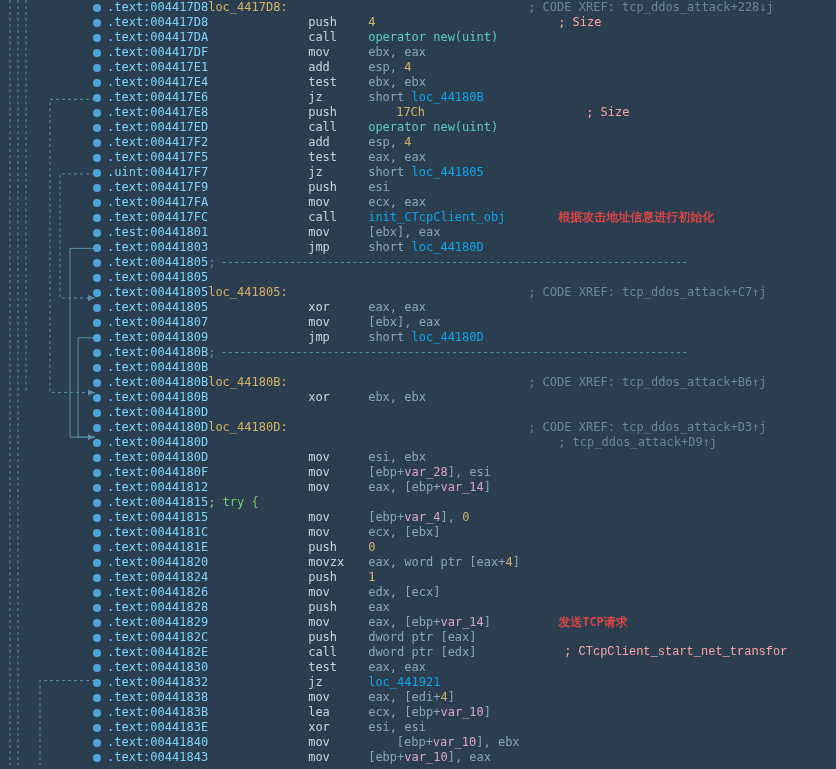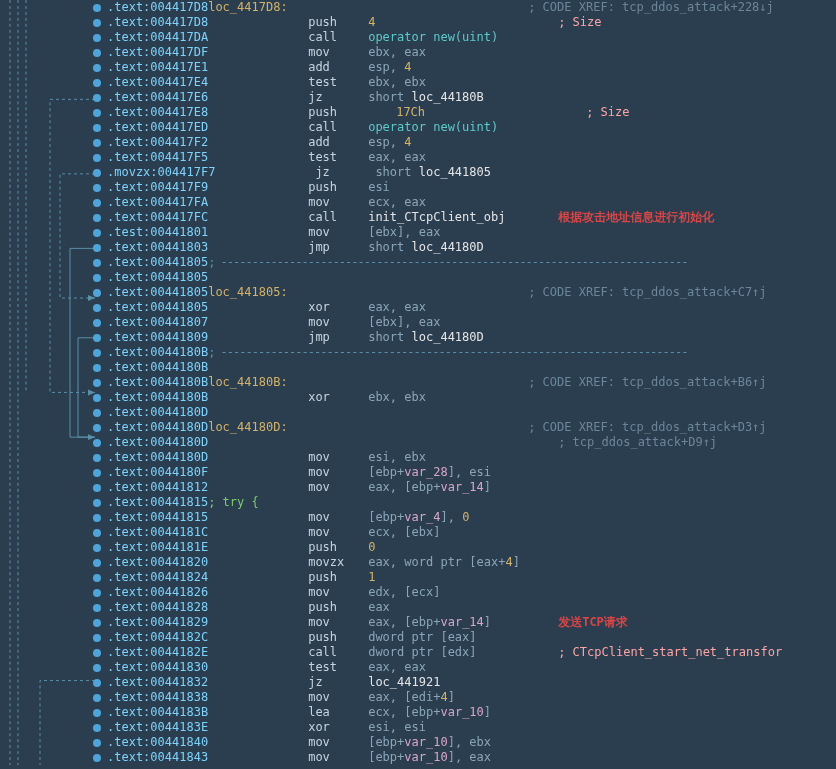--- a/index.html
+++ b/index.html
@@ -35,21 +35,21 @@
     display: inline-block;
   }
   .code-area { flex: 1; padding-left: 2px; }
   .line { height: 15px; display: flex; align-items: center; }
   .seg-addr { color: #7dd3fc; }
   .label { color: #d4b267; }
   .mnemonic { color: #c5d4df; display: inline-block; }
   .operand { color: #8aa5b8; }
   .reg { color: #8aa5b8; }
   .num { color: #d4b267; }
-  .call-target { color: #e5e5e5; }
+  .call-target { color: #0ea5e9; }
   .call-target-cyan { color: #5dc9c9; }
   .comment { color: #fca5a5; }
   .xref { color: #6b8599; }
   .red-comment { color: #d94545; font-weight: bold; }
   .green { color: #7bc96f; }
   .pink { color: #d9a5c9; }
   .sep-dash { color: #5a8fa8; letter-spacing: -1px; }
   
   svg.arrows {
     position: absolute;
@@ -318,21 +318,21 @@
         <span style="display: inline-block; min-width: 180px;"><span class="reg">esp</span><span class="operand">, </span><span class="num">4</span></span>
       </div>
       <div class="line">
         <span class="seg-addr">.text:004417F5</span>
         <span> </span>
         <span style="display: inline-block; width: 100px;"></span>
         <span class="mnemonic" style="display: inline-block; width: 60px;">test</span>
         <span style="display: inline-block; min-width: 180px;"><span class="reg">eax</span><span class="operand">, </span><span class="reg">eax</span></span>
       </div>
       <div class="line">
-        <span class="seg-addr">.movzx:004417F7</span>
+        <span class="seg-addr">.uint:004417F7</span>
         <span> </span>
         <span style="display: inline-block; width: 100px;"></span>
         <span class="mnemonic" style="display: inline-block; width: 60px;">jz</span>
         <span style="display: inline-block; min-width: 180px;"><span class="operand">short </span><span class="call-target">loc_441805</span></span>
       </div>
       <div class="line">
         <span class="seg-addr">.text:004417F9</span>
         <span> </span>
         <span style="display: inline-block; width: 100px;"></span>
         <span class="mnemonic" style="display: inline-block; width: 60px;">push</span>
@@ -549,21 +549,21 @@
         <span style="display: inline-block; width: 100px;"></span>
         <span class="mnemonic" style="display: inline-block; width: 60px;">push</span>
         <span style="display: inline-block; min-width: 180px;"><span class="operand">dword ptr [</span><span class="reg">eax</span><span class="operand">]</span></span>
       </div>
       <div class="line">
         <span class="seg-addr">.text:0044182E</span>
         <span> </span>
         <span style="display: inline-block; width: 100px;"></span>
         <span class="mnemonic" style="display: inline-block; width: 60px;">call</span>
         <span style="display: inline-block; min-width: 180px;"><span class="operand">dword ptr [</span><span class="reg">edx</span><span class="operand">] </span></span>
-        <span class="comment" style="margin-left: 10px;">; CTcpClient_start_net_transfor</span>
+        <span class="comment" style="margin-left: 16px; font-family: Liberation Mono, monospace;">; CTcpClient_start_net_transfor</span>
       </div>
       <div class="line">
         <span class="seg-addr">.text:00441830</span>
         <span> </span>
         <span style="display: inline-block; width: 100px;"></span>
         <span class="mnemonic" style="display: inline-block; width: 60px;">test</span>
         <span style="display: inline-block; min-width: 180px;"><span class="reg">eax</span><span class="operand">, </span><span class="reg">eax</span></span>
       </div>
       <div class="line">
         <span class="seg-addr">.text:00441832</span>
@@ -591,21 +591,21 @@
         <span> </span>
         <span style="display: inline-block; width: 100px;"></span>
         <span class="mnemonic" style="display: inline-block; width: 60px;">xor</span>
         <span style="display: inline-block; min-width: 180px;"><span class="reg">esi</span><span class="operand">, </span><span class="reg">esi</span></span>
       </div>
       <div class="line">
         <span class="seg-addr">.text:00441840</span>
         <span> </span>
         <span style="display: inline-block; width: 100px;"></span>
         <span class="mnemonic" style="display: inline-block; width: 60px;">mov</span>
-        <span style="display: inline-block; min-width: 180px;"><span class="operand">[</span><span class="reg">ebp</span><span class="operand">+</span><span class="pink">var_10</span><span class="operand">], </span><span class="reg">ebx</span></span>
+        <span style="display: inline-block; min-width: 180px; text-align: center;"><span class="operand">[</span><span class="reg">ebp</span><span class="operand">+</span><span class="pink">var_10</span><span class="operand">], </span><span class="reg">ebx</span></span>
       </div>
       <div class="line">
         <span class="seg-addr">.text:00441843</span>
         <span> </span>
         <span style="display: inline-block; width: 100px;"></span>
         <span class="mnemonic" style="display: inline-block; width: 60px;">mov</span>
         <span style="display: inline-block; min-width: 180px;"><span class="operand">[</span><span class="reg">ebp</span><span class="operand">+</span><span class="pink">var_10</span><span class="operand">], </span><span class="reg">eax</span></span>
       </div>
     </div>
 </div>

